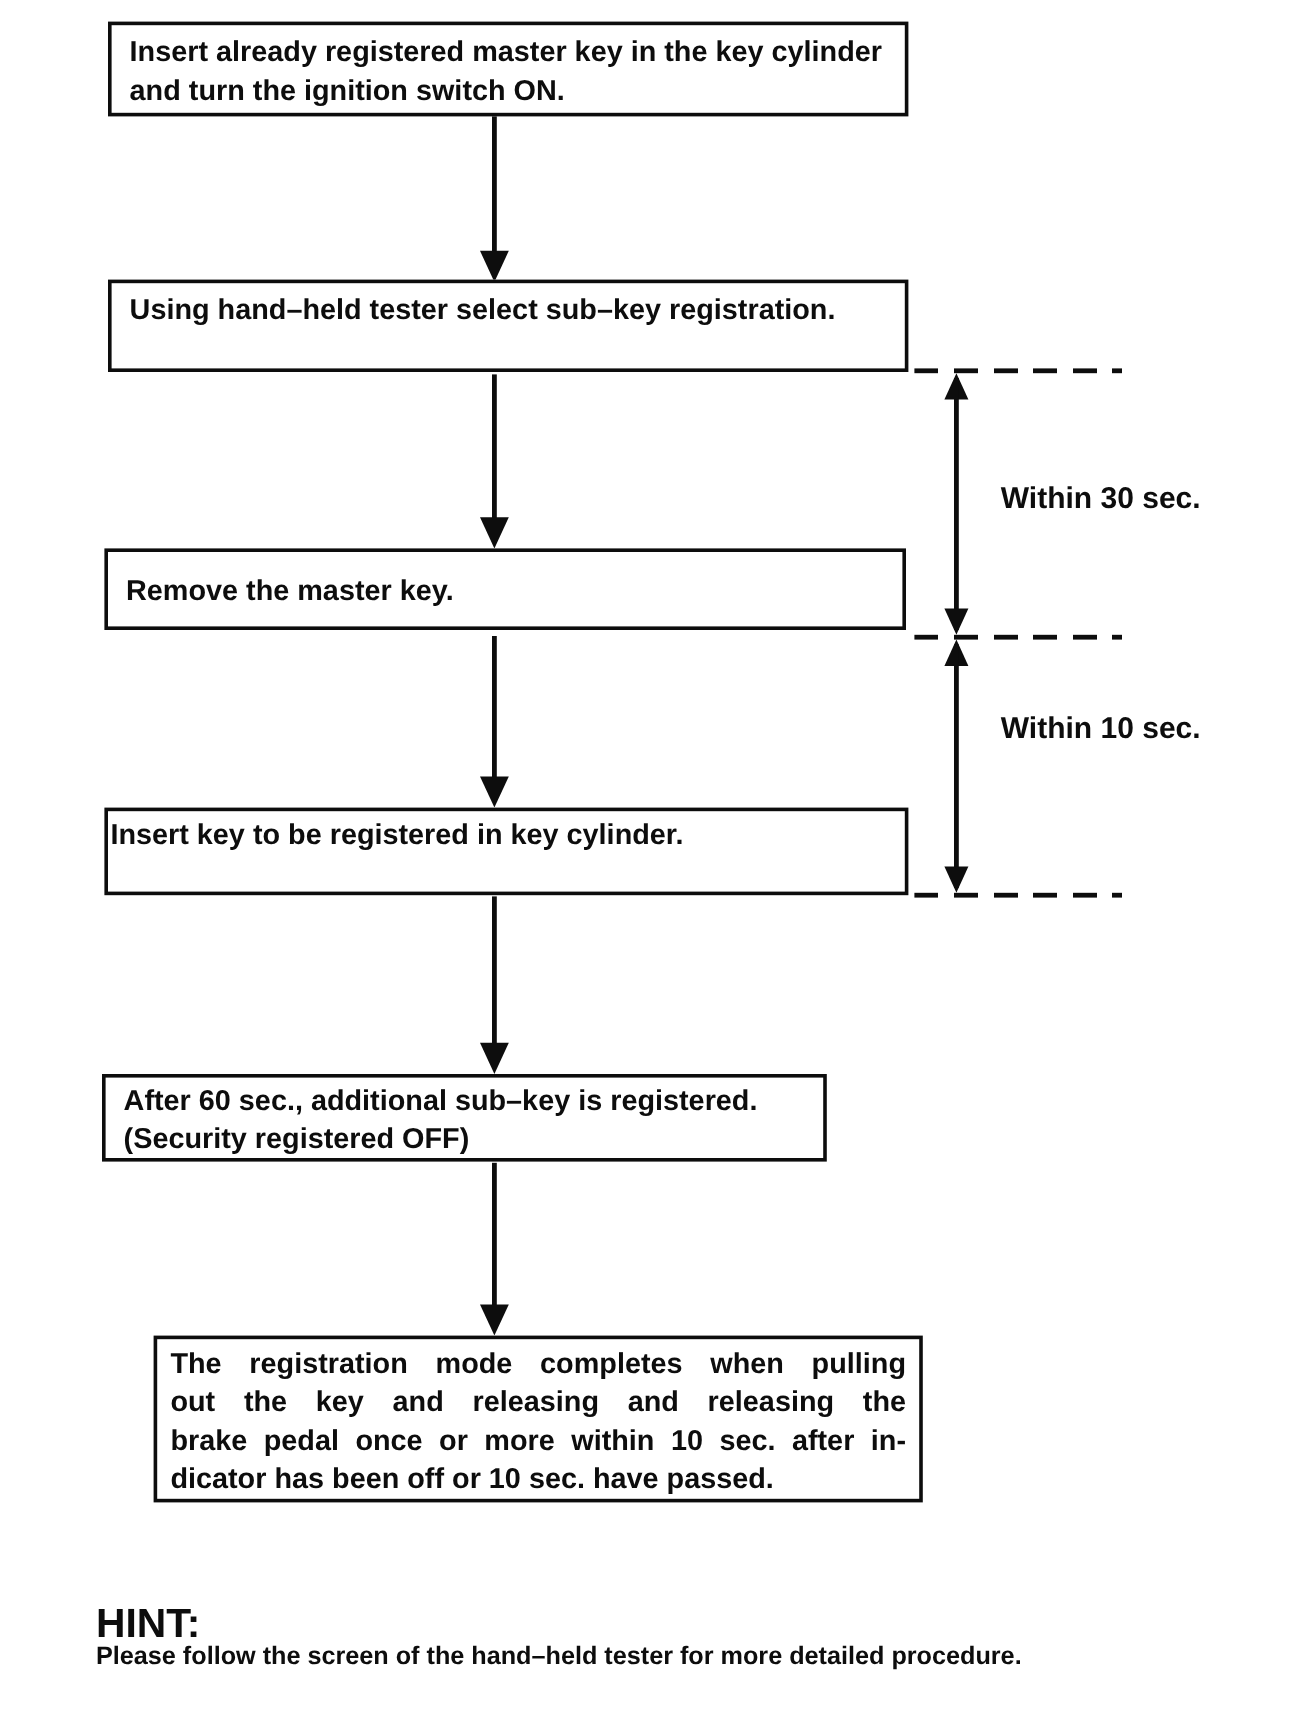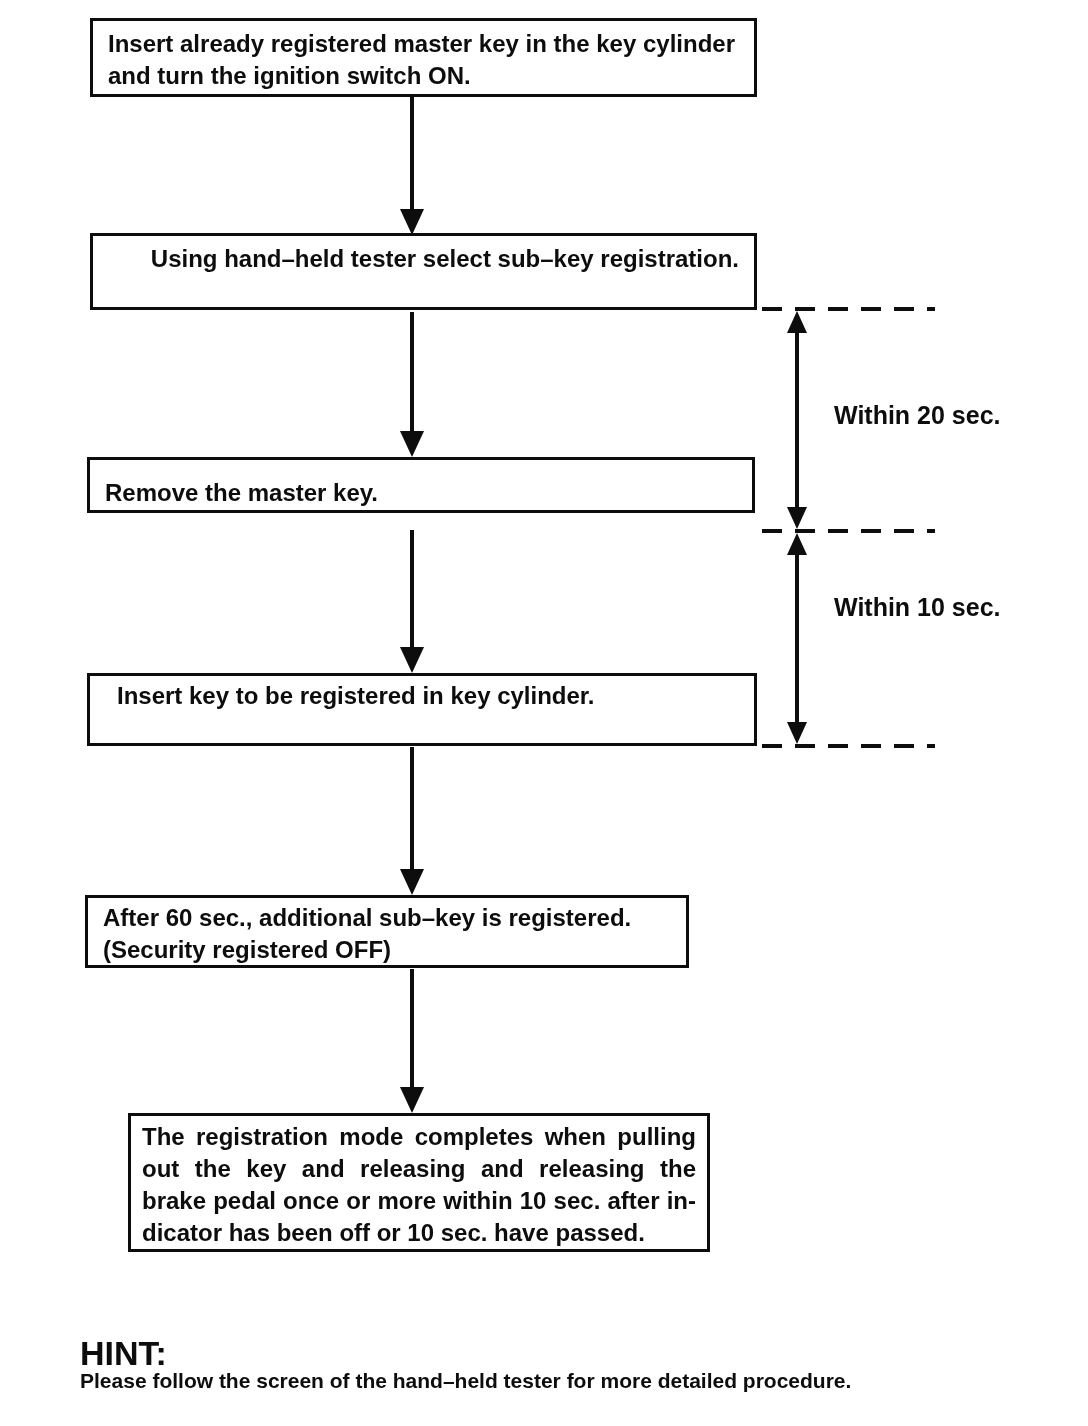--- a/index.html
+++ b/index.html
@@ -14,25 +14,25 @@
   
   .box {
     position:absolute; border:3px solid #0d0d0d; background:#ffffff;
     font-size:24px; font-weight:bold; line-height:32px;
   }
   .bline { white-space:nowrap; }
   .box6 .bline { white-space:normal; }
   .jline { text-align:justify; text-align-last:justify; white-space:normal; }
 
   .box1 { left:90px;  top:18px;   width:667px; height:79px;  padding:7px 15px; }
-  .box2 { left:90px;  top:233px;  width:667px; height:77px;  padding:7px 15px;text-align:right; }
-  .box3 { left:87px;  top:457px;  width:668px; height:56px;  padding:17px 15px; }
-  .box4 { left:87px;  top:673px;  width:670px; height:73px;  padding:4px 27px; }
+  .box2 { left:90px;  top:233px;  width:667px; height:77px;  padding:7px 15px; }
+  .box3 { left:87px;  top:457px;  width:668px; height:68px;  padding:17px 15px; }
+  .box4 { left:87px;  top:673px;  width:670px; height:73px;  padding:4px 2px; }
   .box5 { left:85px;  top:895px;  width:604px; height:73px;  padding:4px 15px; }
-  .box6 { left:128px; top:1113px; width:582px; height:139px; padding:5px 11px; }
+  .box6 { left:128px; top:1113px; width:641px; height:139px; padding:5px 11px; }
 
   
   .varrow { position:absolute; width:24px; left:400px; }
   .varrow .shaft { position:absolute; left:10px; top:0; width:4px; background:#0d0d0d; }
   .varrow .head { position:absolute; left:0; bottom:0; width:0; height:0;
     border-left:12px solid transparent; border-right:12px solid transparent;
     border-top:26px solid #0d0d0d; }
   .va1 { top:97px;  height:138px; }
   .va2 { top:312px; height:145px; }
   .va3 { top:530px; height:143px; }
@@ -136,19 +136,19 @@
     <div class="shaft"></div>
     <div class="head-down"></div>
   </div>
 
   <div class="darrow da2">
     <div class="head-up"></div>
     <div class="shaft"></div>
     <div class="head-down"></div>
   </div>
 
-  <div class="timing t1">Within 20 sec.</div>
+  <div class="timing t1">Within 30 sec.</div>
   <div class="timing t2">Within 10 sec.</div>
 
   <div class="hint-title">HINT:</div>
   <div class="hint-text">Please follow the screen of the hand–held tester for more detailed procedure.</div>
 
 </div>
 
 </body></html>

